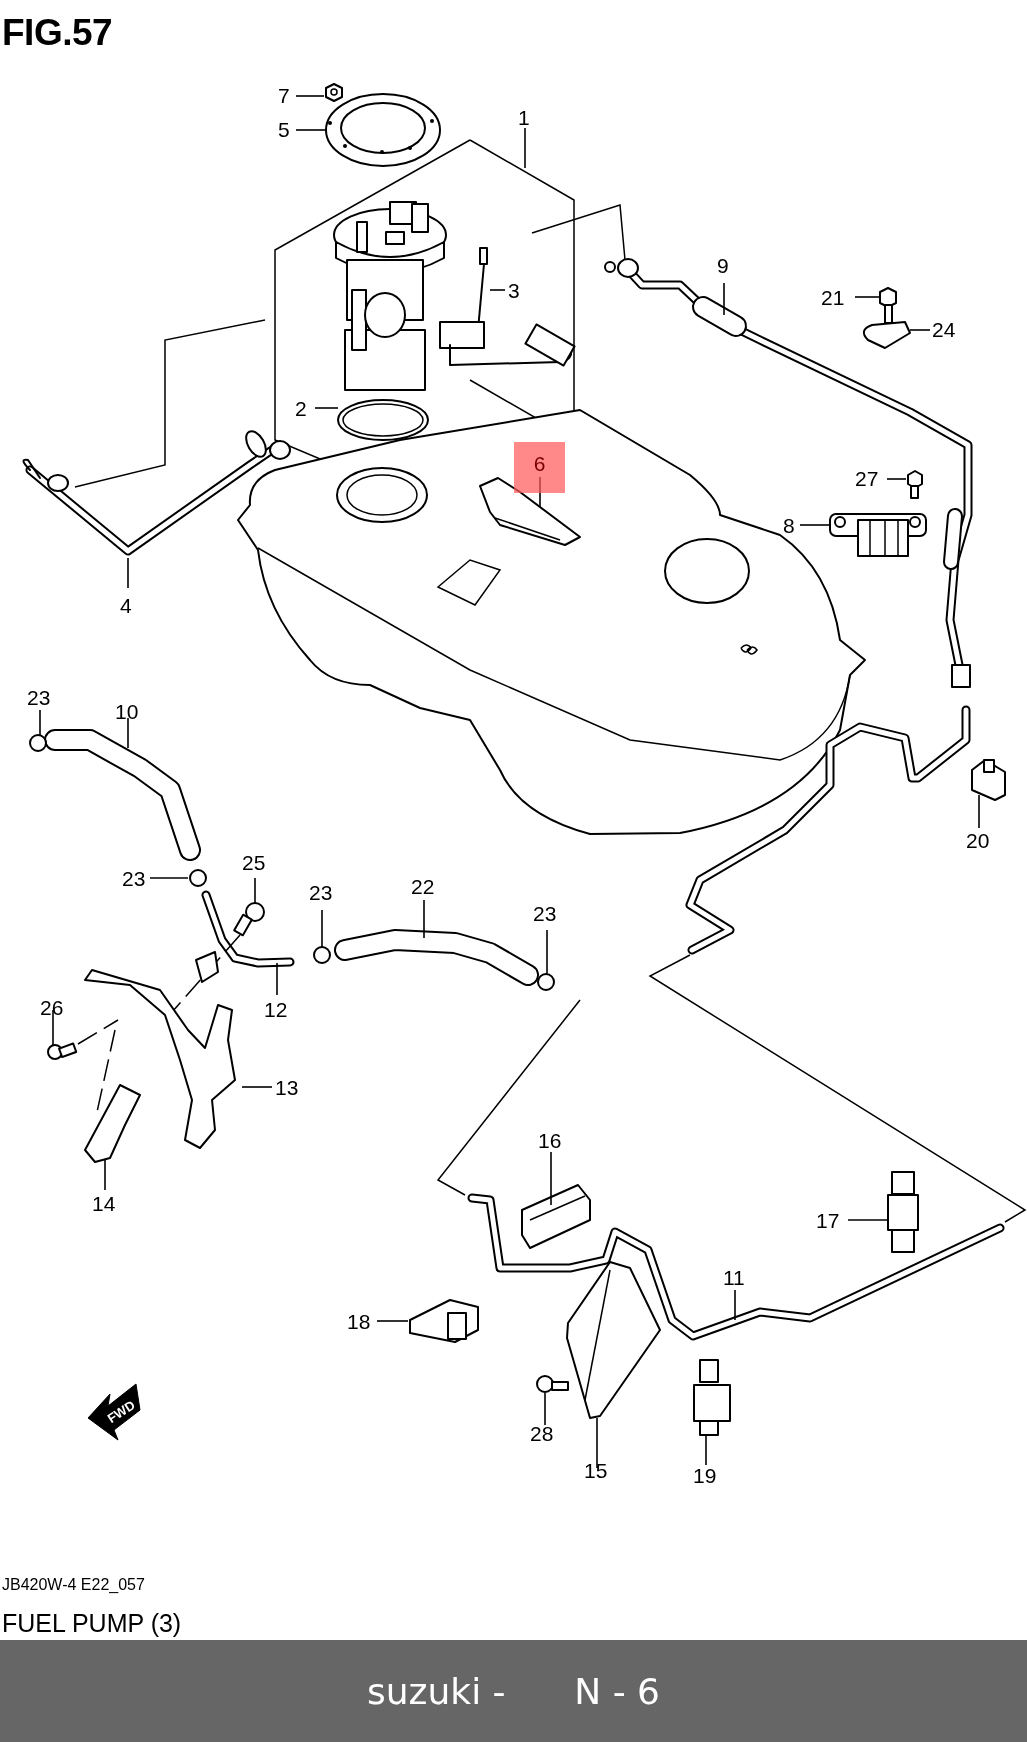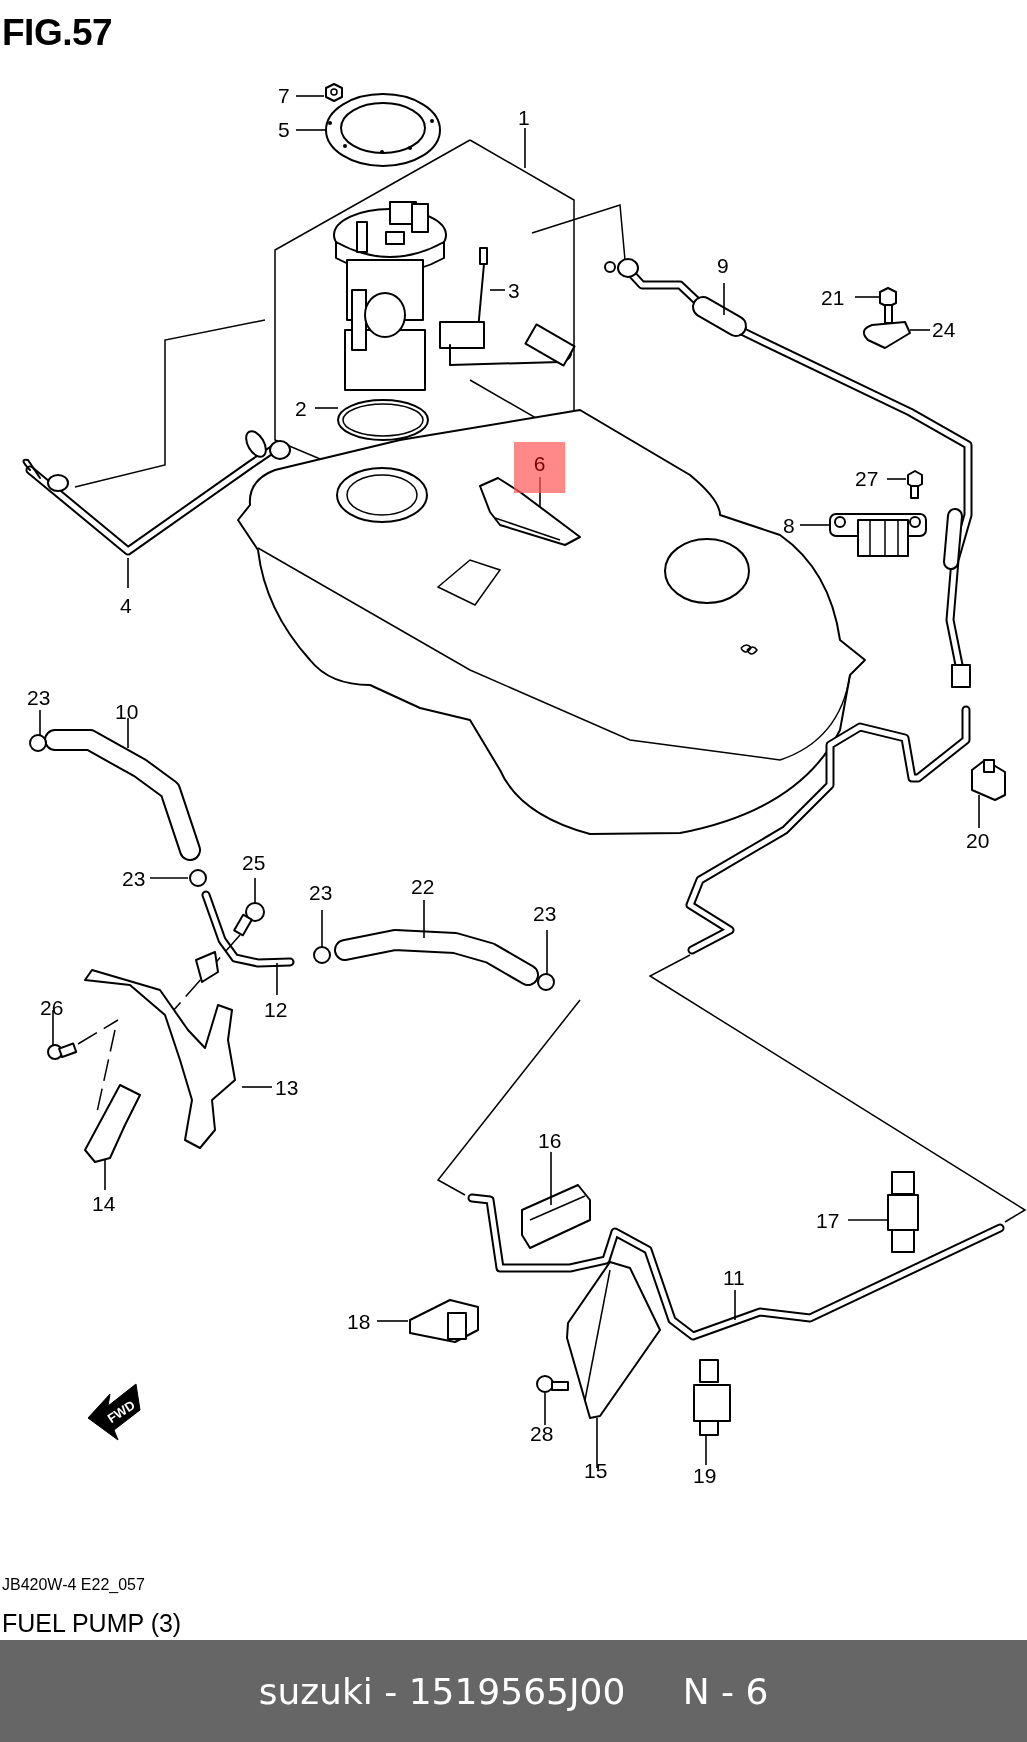--- a/index.html
+++ b/index.html
@@ -294,18 +294,17 @@
 
 <div id="highlight"></div>
 <div id="hl-label">6</div>
 
 <div id="code-line">JB420W-4 E22_057</div>
 <div id="name-line">FUEL PUMP (3)</div>
 
 <div id="footer">
   <span>suzuki</span>
     <span> - </span>
-    <span>1519565J00</span>
     <span>     </span>
     <span>N</span>
     <span> - </span>
     <span>6</span>
 </div>
 
 </body></html>

